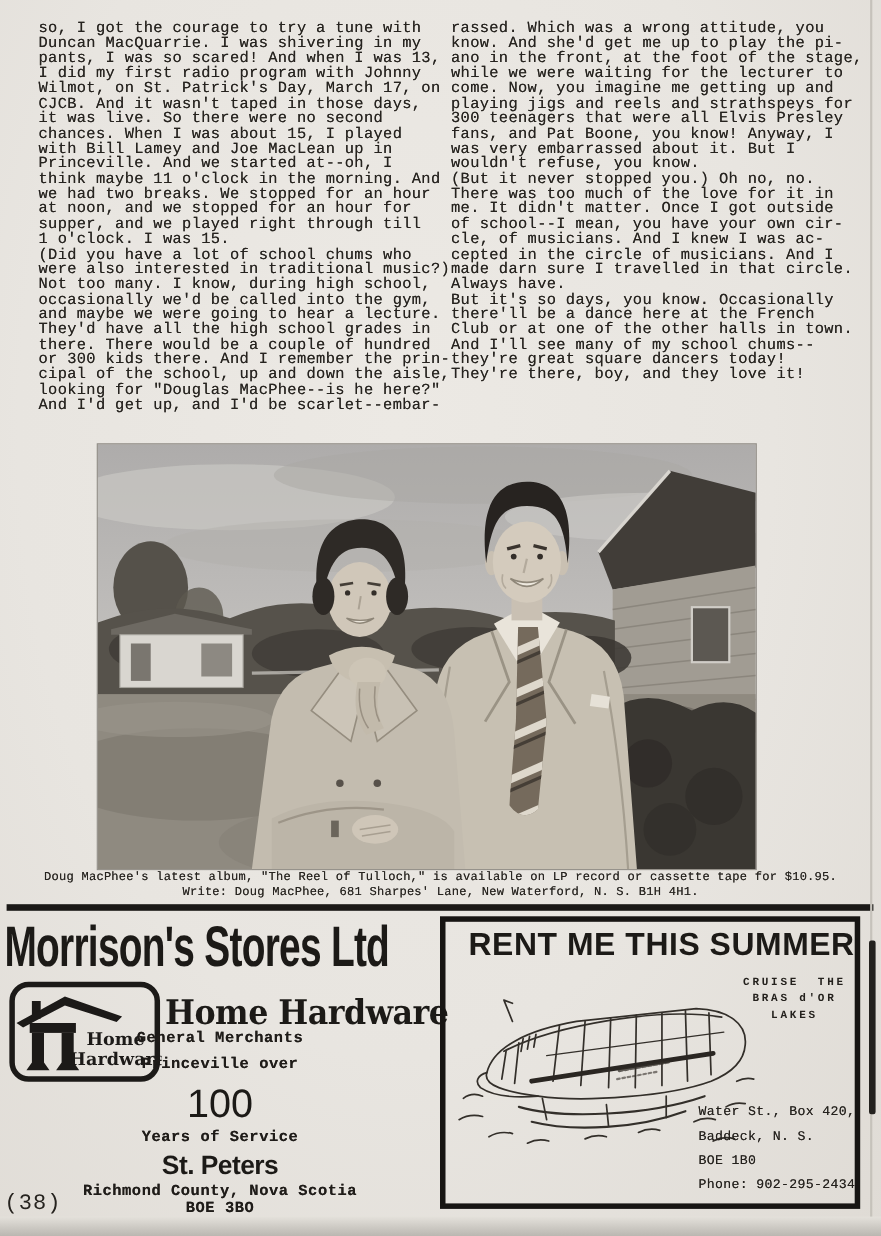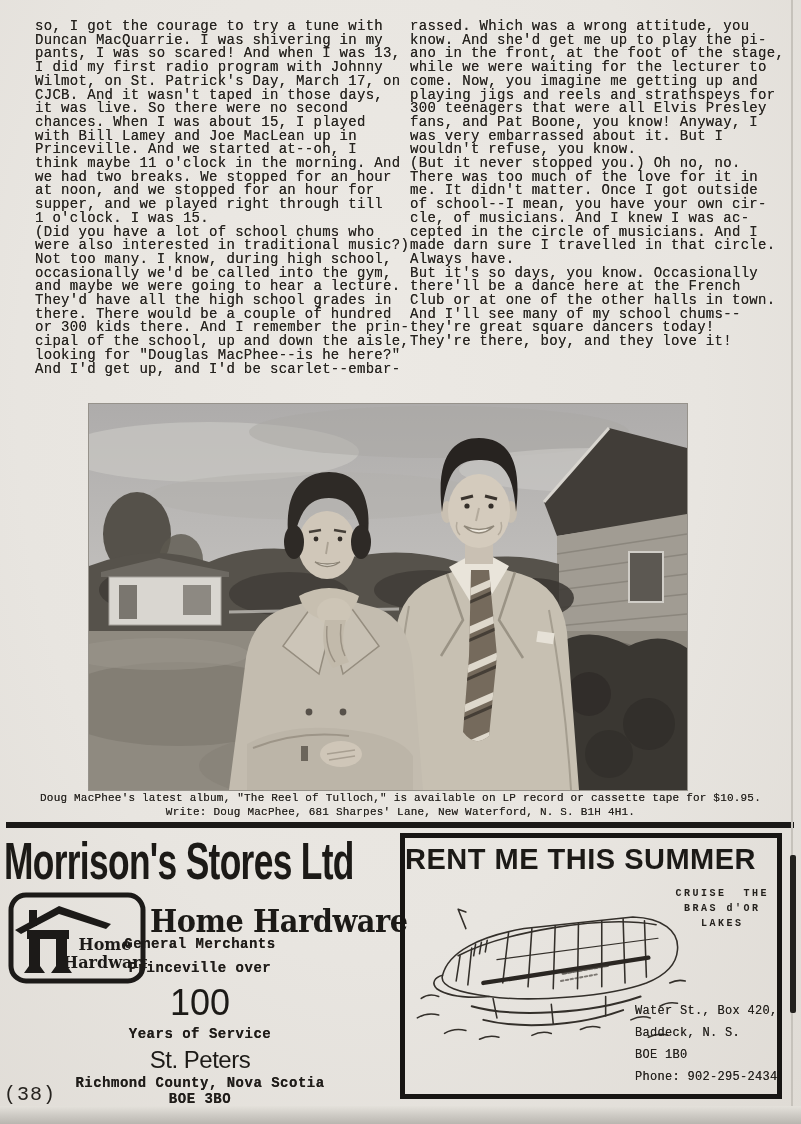--- a/index.html
+++ b/index.html
@@ -35,30 +35,30 @@
     font-weight:bold;font-size:52px;letter-spacing:-1px;transform:scaleX(.68);
     transform-origin:left top;white-space:nowrap;color:#1c1a17;}
   .hh-logo{position:absolute;left:7px;top:888px;}
   .hh-big{position:absolute;left:150px;top:903px;font-family:"DejaVu Serif","Liberation Serif",serif;
     font-weight:bold;font-size:31px;letter-spacing:-.5px;transform:scaleX(.93);
     transform-origin:left top;white-space:nowrap;color:#1c1a17;}
   .morr-stack{position:absolute;left:0;top:936px;width:400px;text-align:center;color:#1f1c19;}
   .morr-stack .mono{font-weight:bold;font-size:14px;letter-spacing:.5px;
     text-shadow:0 0 .4px rgba(31,28,25,.8);}
   .morr-100{font-family:"Liberation Sans",sans-serif;font-size:36px;margin:6px 0 2px;color:#1c1a17;}
-  .morr-place{font-family:"Liberation Sans",sans-serif;font-weight:normal;font-size:24px;
+  .morr-place{font-family:"Liberation Sans",sans-serif;font-weight:bold;font-size:24px;
     letter-spacing:-.5px;margin:4px 0 1px;color:#1c1a17;}
   .gm{margin-top:0;}
   .co{margin-top:8px;}
   .ys{margin-top:2px;}
   .page-num{position:absolute;left:4px;top:1083px;font-size:20px;letter-spacing:1px;text-align:right;}
   
   .baddeck{position:absolute;left:400px;top:833px;width:372px;height:256px;
     border:5px solid #171513;background:transparent;}
-  .baddeck-head{position:absolute;left:0;top:5px;width:100%;text-align:left;
+  .baddeck-head{position:absolute;left:0;top:5px;width:100%;text-align:right;
     font-family:"Liberation Sans",sans-serif;font-weight:bold;font-size:29px;
     letter-spacing:.5px;color:#1c1a17;white-space:nowrap;}
   .cruise{position:absolute;right:8px;top:48px;text-align:center;font-weight:bold;
     font-size:10px;line-height:15px;letter-spacing:2.5px;white-space:pre;color:#24211d;}
   .boat{position:absolute;left:6px;top:44px;}
   .baddeck-name{position:absolute;left:24px;top:208px;font-family:"Liberation Sans",sans-serif;
     font-weight:bold;font-size:22px;letter-spacing:.5px;color:#1c1a17;white-space:nowrap;}
   .baddeck-addr{position:absolute;left:230px;top:162px;font-size:12px;line-height:22px;
     letter-spacing:.3px;white-space:pre;color:#24211d;
     text-shadow:0 0 .4px rgba(36,33,29,.7);}

